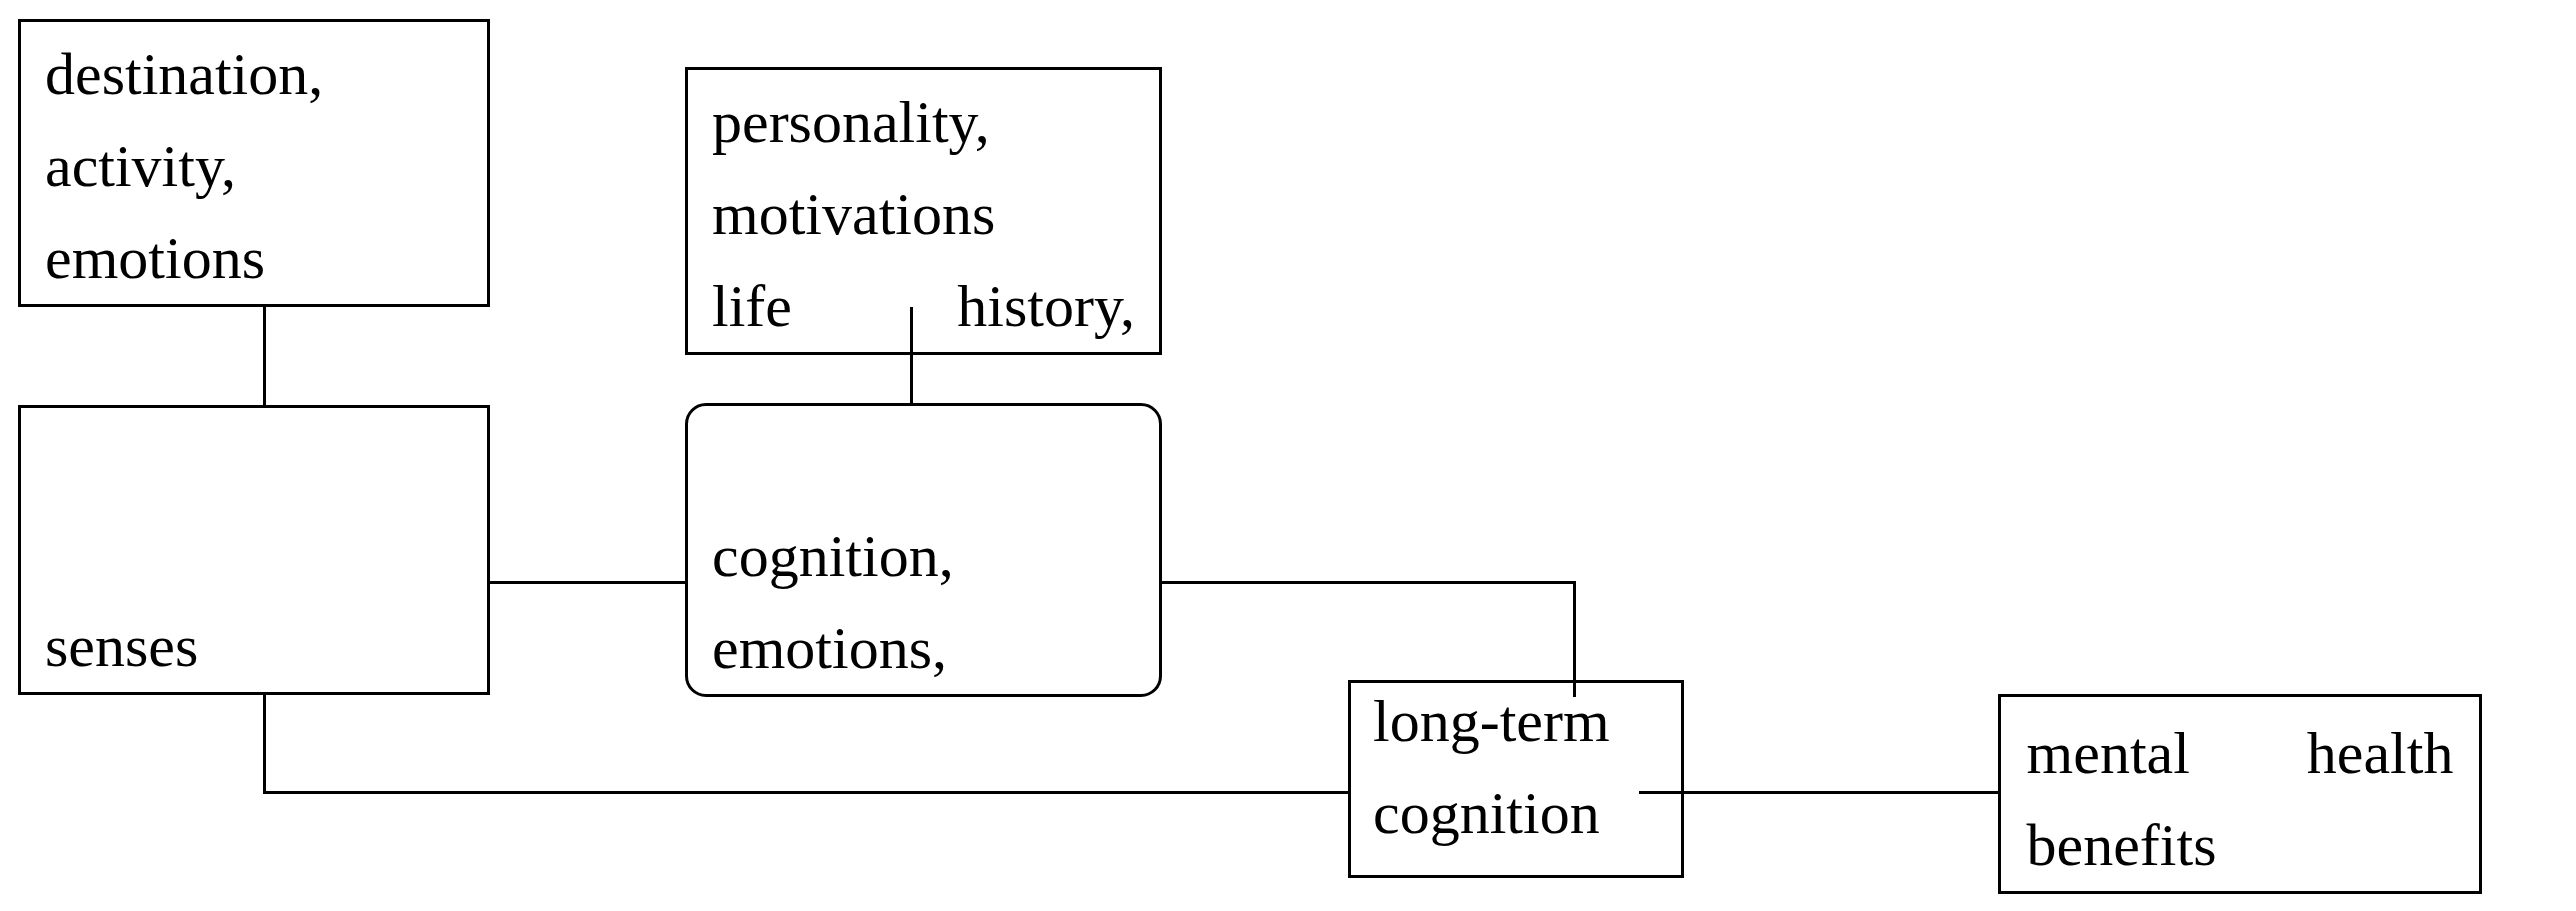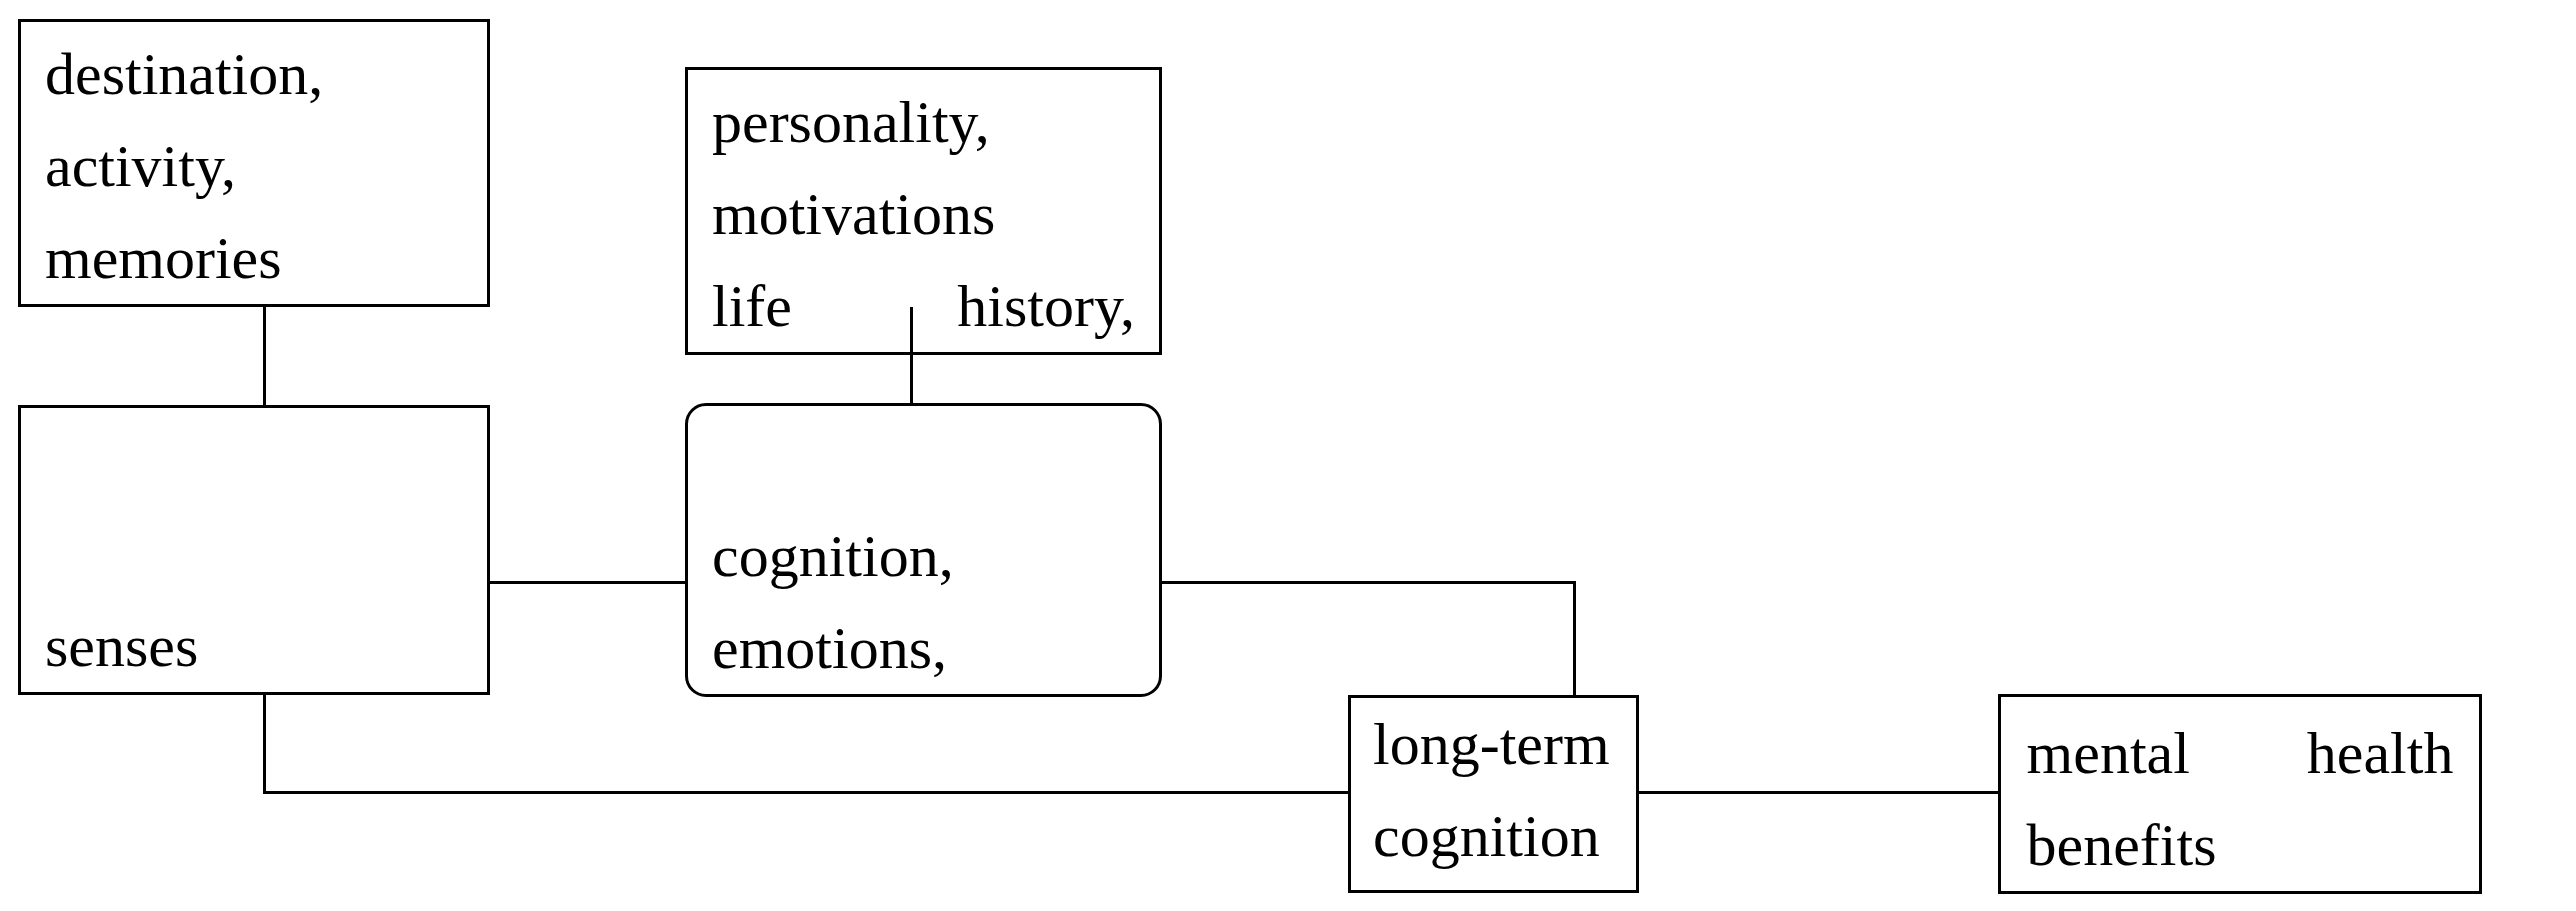--- a/index.html
+++ b/index.html
@@ -40,41 +40,41 @@
   }
   .conn {
     position: absolute;
     background: #000000;
   }
   
   .box-dap    { left: 18px;   top: 19px;  width: 472px; height: 288px; }
   .box-plm    { left: 685px;  top: 19px;  width: 477px; height: 288px; margin-top: 48px; }
   .box-senses { left: 18px;   top: 405px; width: 472px; height: 290px; font-family: Liberation Serif, serif; }
   .box-ceb    { left: 685px;  top: 403px; width: 477px; height: 294px; border-radius: 21px; }
-  .box-ltm    { left: 1348px; top: 695px; width: 291px; height: 198px; padding: 8px 22px; }
+  .box-ltm    { left: 1348px; top: 680px; width: 336px; height: 198px; padding: 16px 22px; }
   .box-mhb    { left: 1998px; top: 694px; width: 484px; height: 200px; padding: 0 25.6px; }
   
   .conn-dap-senses      { left: 263px;  top: 307px; width: 3.4px;    height: 98px; }
   .conn-plm-ceb         { left: 910px; top: 307px; width: 3.4px;    height: 97px; }
   .conn-senses-ceb      { left: 488px;  top: 581px; width: 198px;  height: 3.4px;  }
   .conn-ceb-ltm-h       { left: 1160px; top: 581px; width: 416px;  height: 3.4px;  }
   .conn-ceb-ltm-v       { left: 1573px; top: 581px; width: 3.4px;    height: 116px; }
   .conn-senses-ltm-v    { left: 263px;  top: 693px; width: 3.4px;    height: 101px; }
   .conn-senses-ltm-h    { left: 263px;  top: 791px; width: 1088px; height: 3.4px;  }
   .conn-ltm-mhb         { left: 1639px; top: 791px; width: 360px;  height: 3.4px;  }
 </style>
 </head>
 <body>
 
 <div class="canvas">
 
   <div class="box box-dap">
     <span class="line">destination,</span>
     <span class="line">activity,</span>
-    <span class="line">memories</span>
+    <span class="line">emotions</span>
   </div>
 
   <div class="box box-plm">
     <span class="line">personality,</span>
     <span class="line">motivations</span>
     <span class="line justified">life history,</span>
   </div>
 
   <div class="box box-senses">
     <span class="line">senses</span>

